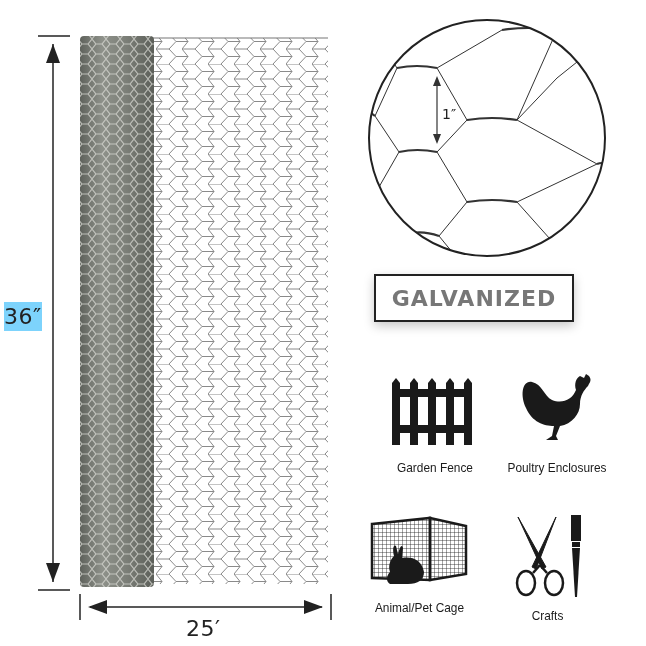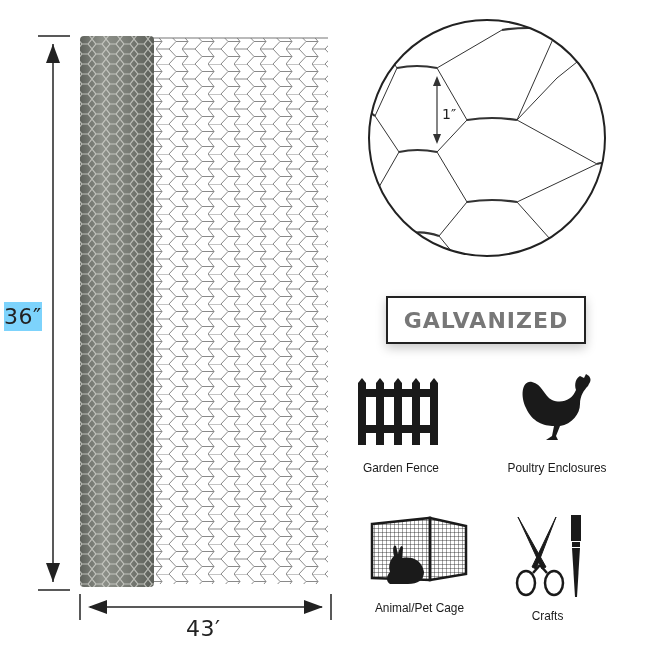--- a/index.html
+++ b/index.html
@@ -56,21 +56,21 @@
 
 <div class="abs" style="left:76px; top:592px; width:260px; height:30px;">
   <svg width="260" height="30">
     <line x1="4" y1="2" x2="4" y2="28" stroke="#222" stroke-width="1.5"></line>
     <line x1="255" y1="2" x2="255" y2="28" stroke="#222" stroke-width="1.5"></line>
     <line x1="14" y1="15" x2="246" y2="15" stroke="#222" stroke-width="1.5"></line>
     <polygon points="12,15 31,8 31,22" fill="#222"></polygon>
     <polygon points="247,15 228,8 228,22" fill="#222"></polygon>
   </svg>
 </div>
-<div class="abs dim-label" style="left:186px; top:616px;">43′</div>
+<div class="abs dim-label" style="left:186px; top:616px;">25′</div>
 
 <div class="abs" style="left:367px; top:18px; width:240px; height:240px;">
   <svg width="240" height="240" viewBox="0 0 240 240">
     <defs>
       <clipPath id="circ">
           <circle cx="120" cy="120" r="118"></circle>
         </clipPath>
     </defs>
     <circle cx="120" cy="120" r="118" fill="#fff"></circle>
     <g clip-path="url(#circ)" stroke="#333" stroke-width="1" fill="none">
@@ -102,25 +102,25 @@
 
     <g>
       <line x1="70" y1="62" x2="70" y2="122" stroke="#333" stroke-width="1.2"></line>
       <polygon points="70,58 66,68 74,68" fill="#333"></polygon>
       <polygon points="70,126 66,116 74,116" fill="#333"></polygon>
     </g>
   </svg>
 </div>
 <div class="abs" style="left:442px; top:106px; font-family:'DejaVu Sans',sans-serif; font-size:14px; color:#222;">1″</div>
 
-<div class="abs badge" style="left:386px; top:274px; width:196px; height:44px;margin-top:22px;">
+<div class="abs badge" style="left:374px; top:274px; width:196px; height:44px;">
   <span>GALVANIZED</span>
 </div>
 
-<div class="abs" style="left:346px; top:375px; width:110px; height:100px;">
+<div class="abs" style="left:380px; top:375px; width:110px; height:100px;">
   <svg width="110" height="75" viewBox="0 0 110 75">
     <g fill="#1a1a1a">
       <path d="M12,8 L16,3 L20,8 L20,70 L12,70 Z"></path>
       <path d="M30,8 L34,3 L38,8 L38,70 L30,70 Z"></path>
       <path d="M48,8 L52,3 L56,8 L56,70 L48,70 Z"></path>
       <path d="M66,8 L70,3 L74,8 L74,70 L66,70 Z"></path>
       <path d="M84,8 L88,3 L92,8 L92,70 L84,70 Z"></path>
       <rect x="12" y="14" width="80" height="8"></rect>
       <rect x="12" y="50" width="80" height="8"></rect>
     </g>

